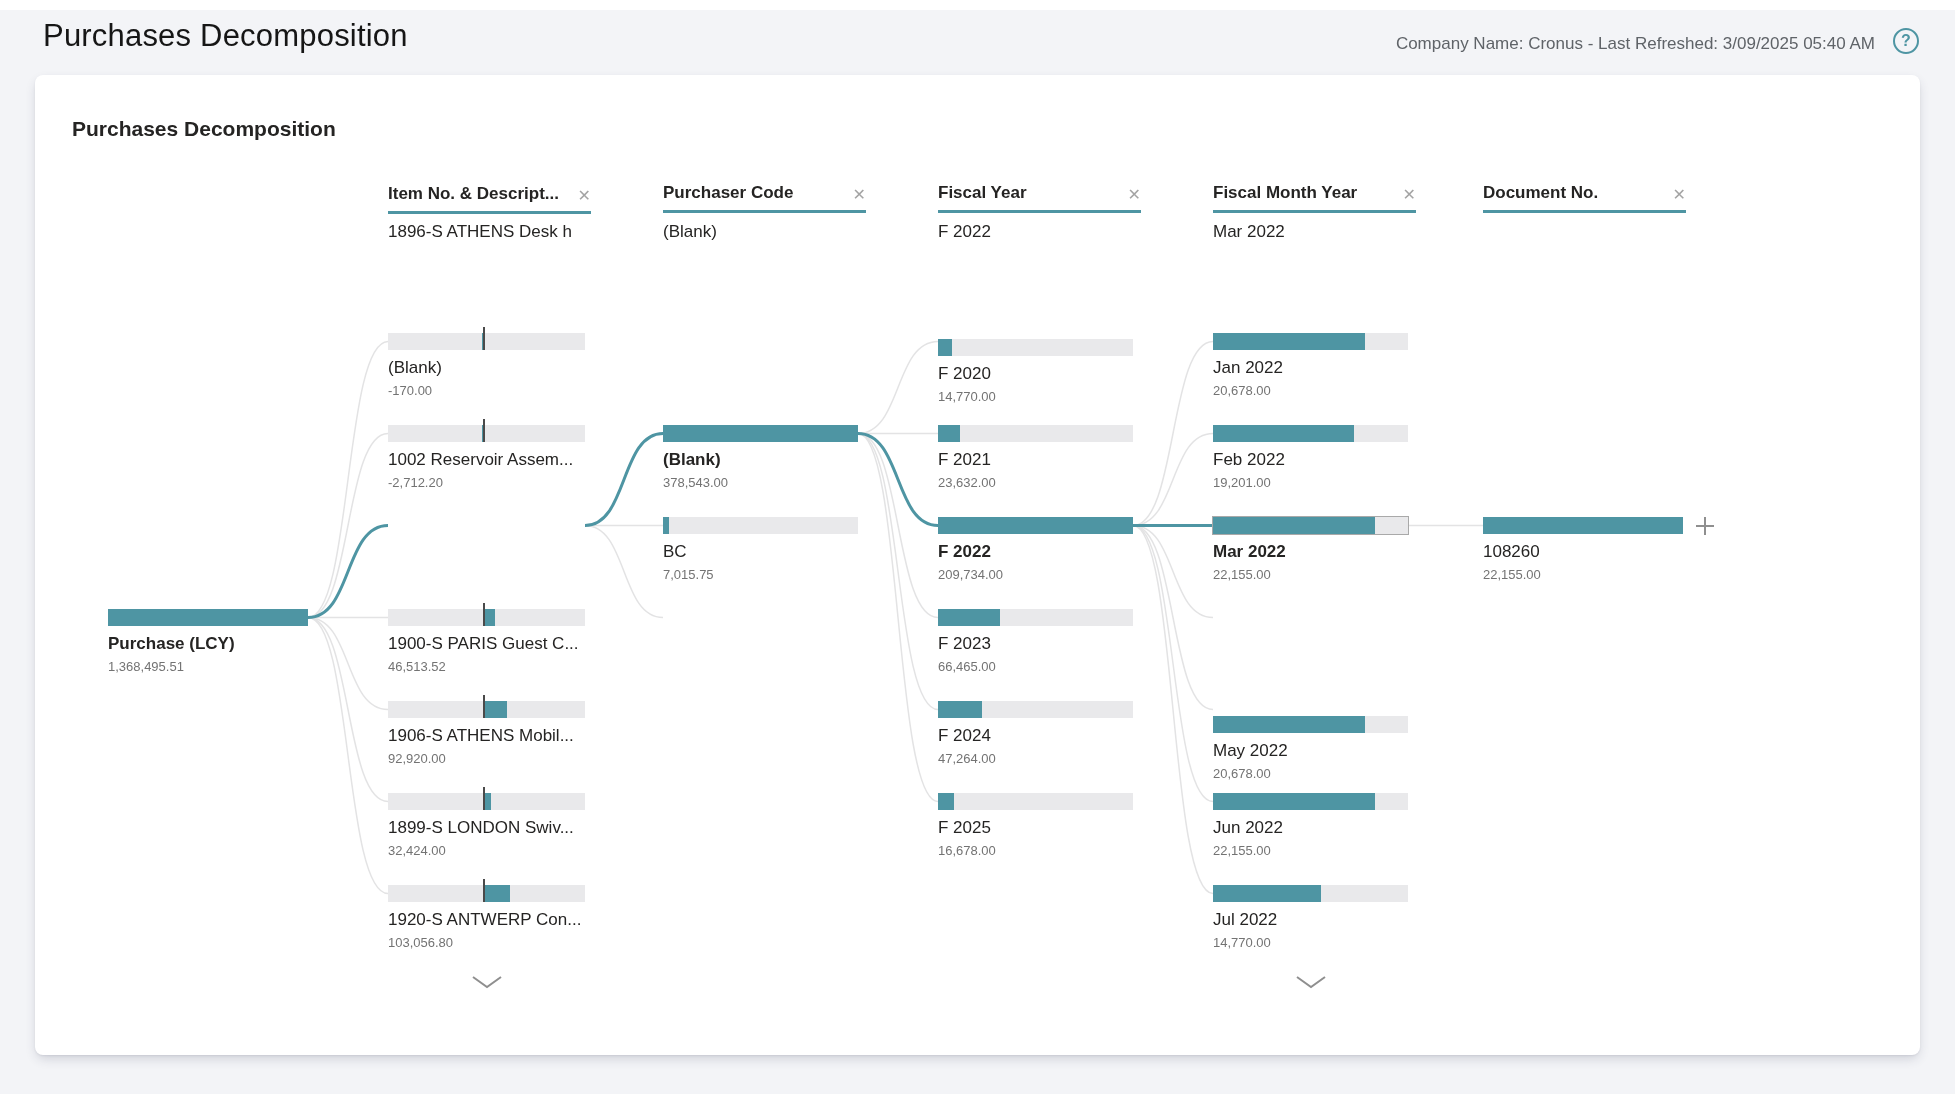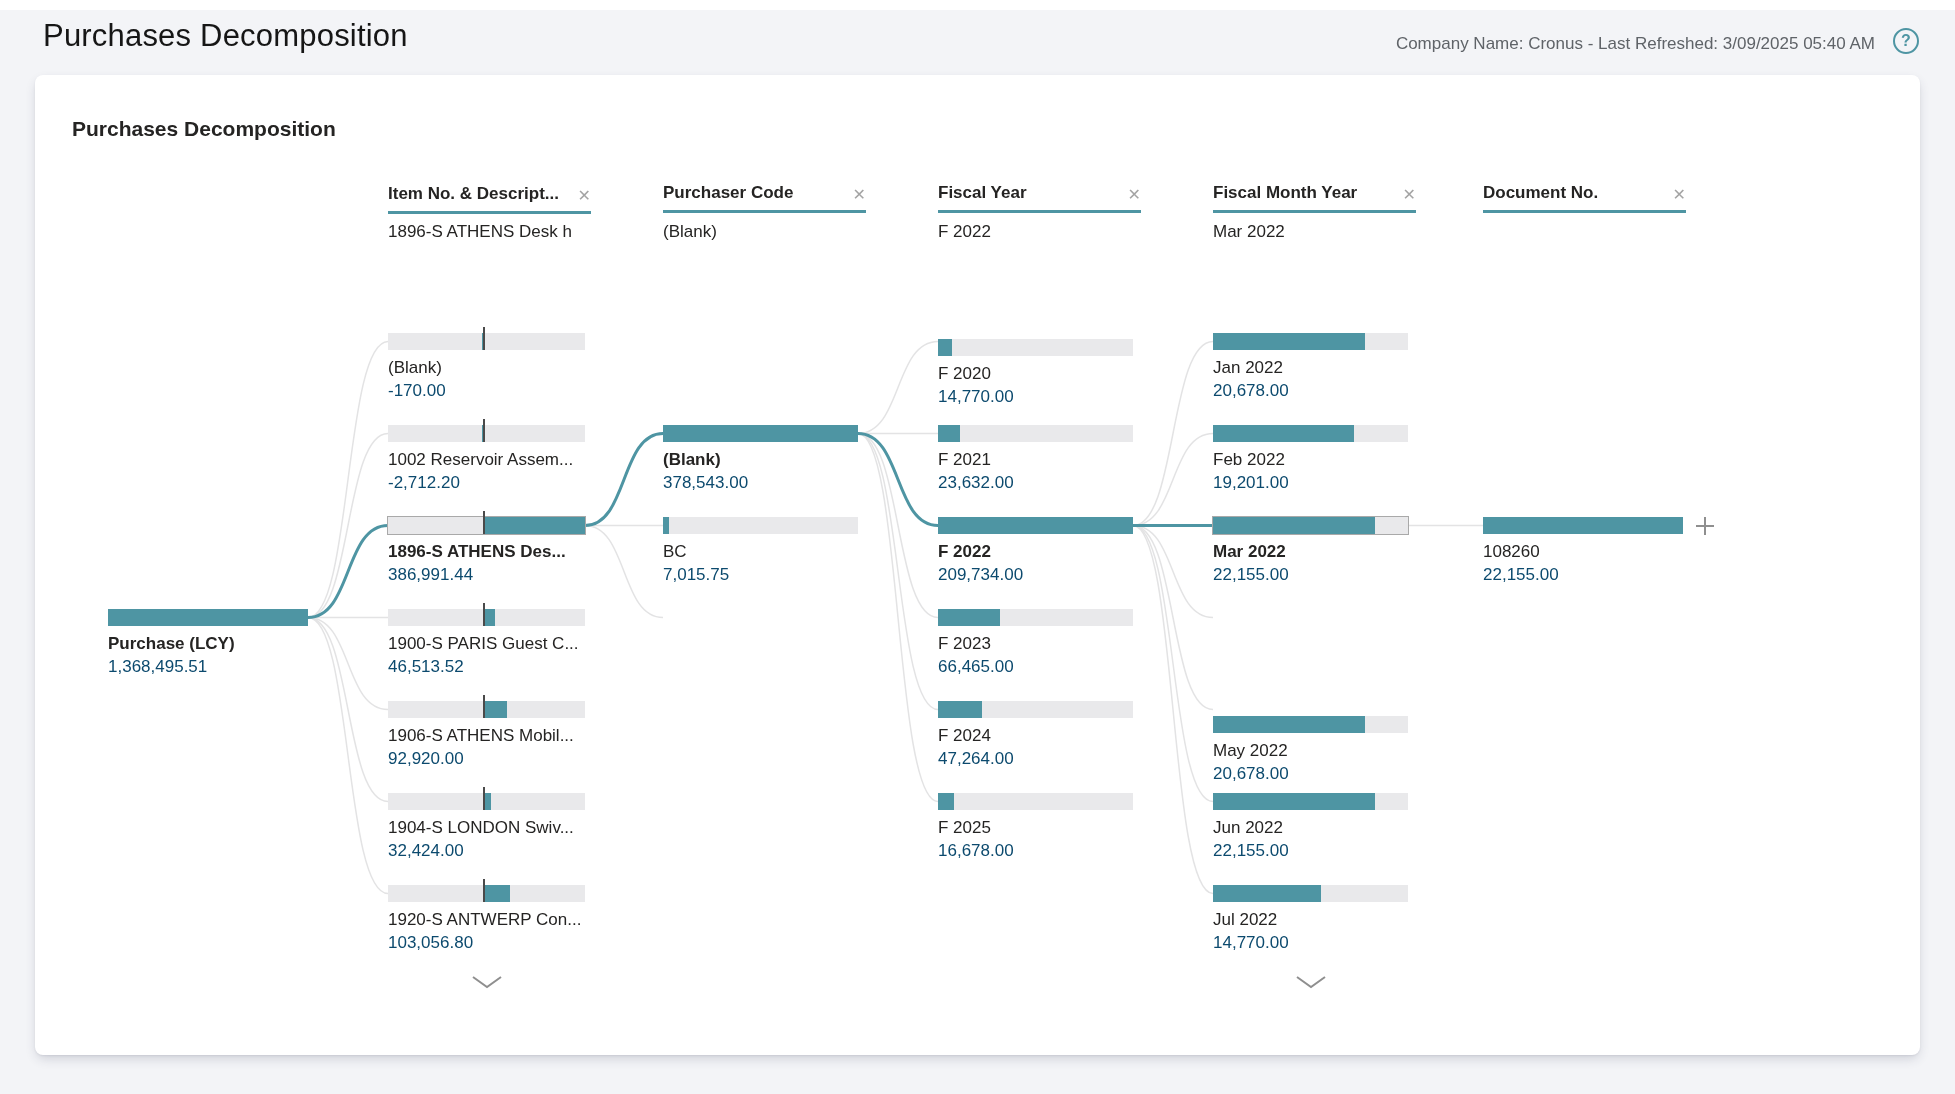--- a/index.html
+++ b/index.html
@@ -21,21 +21,21 @@
     border-bottom:3px solid #4e95a3; padding-bottom:7px; z-index:2; }
   .col-header .hl { font-size:17px; font-weight:700; color:#252423; white-space:nowrap; }
   .close-x { font-size:16px; color:#a4a4a4; cursor:pointer; line-height:1; padding-left:6px; }
   .col-sub { position:absolute; font-size:17px; color:#252423; white-space:nowrap; z-index:2; }
   .node { position:absolute; z-index:2; cursor:pointer; }
   .bar { position:relative; height:17px; background:#e9e9eb; }
   .bar.bordered { outline:1px solid #a9a9a9; }
   .fill { position:absolute; top:0; height:100%; background:#4e95a3; }
   .tick { position:absolute; top:-6px; width:2px; height:23px; background:#4a4a4a; }
   .nlabel { margin-top:6px; font-size:17px; color:#252423; line-height:23px; white-space:nowrap; }
-  .nvalue { font-size:17px; color:#0c4a6e; line-height:23px; white-space:nowrap; }
+  .nvalue { font-size:13px; color:#737373; line-height:23px; white-space:nowrap; }
   .bold { font-weight:700; }
   .chev { position:absolute; z-index:2; cursor:pointer; }
   .plus { position:absolute; z-index:2; cursor:pointer; }
 </style>
 </head>
 <body>
 
 <div class="top-strip"></div>
 
 <div class="page-header">
@@ -94,28 +94,20 @@
         <div class="nvalue">-170.00</div>
       </div>
       <div class="node" style="left: 353px; top: 350px; width: 197px;">
         <div class="bar" style="background: rgb(233, 233, 235);">
           <div class="fill" style="background: rgb(78, 149, 163); left: calc(48% - 0.985px); width: 2px;"></div>
           <div class="tick" style="left: 48%;"></div>
         </div>
         <div class="nlabel">1002 Reservoir Assem...</div>
         <div class="nvalue">-2,712.20</div>
       </div>
-      <div class="node" style="left: 353px; top: 442px; width: 197px;">
-        <div class="bar bordered" style="background: rgb(233, 233, 235);">
-          <div class="fill" style="background: rgb(78, 149, 163); left: 48%; width: 102.44px;"></div>
-          <div class="tick" style="left: 48%;"></div>
-        </div>
-        <div class="nlabel bold">1896-S ATHENS Des...</div>
-        <div class="nvalue">386,991.44</div>
-      </div>
       <div class="node" style="left: 353px; top: 534px; width: 197px;">
         <div class="bar" style="background: rgb(233, 233, 235);">
           <div class="fill" style="background: rgb(78, 149, 163); left: 48%; width: 12.411px;"></div>
           <div class="tick" style="left: 48%;"></div>
         </div>
         <div class="nlabel">1900-S PARIS Guest C...</div>
         <div class="nvalue">46,513.52</div>
       </div>
       <div class="node" style="left: 353px; top: 626px; width: 197px;">
         <div class="bar" style="background: rgb(233, 233, 235);">
@@ -123,21 +115,21 @@
           <div class="tick" style="left: 48%;"></div>
         </div>
         <div class="nlabel">1906-S ATHENS Mobil...</div>
         <div class="nvalue">92,920.00</div>
       </div>
       <div class="node" style="left: 353px; top: 718px; width: 197px;">
         <div class="bar" style="background: rgb(233, 233, 235);">
           <div class="fill" style="background: rgb(78, 149, 163); left: 48%; width: 8.668px;"></div>
           <div class="tick" style="left: 48%;"></div>
         </div>
-        <div class="nlabel">1904-S LONDON Swiv...</div>
+        <div class="nlabel">1899-S LONDON Swiv...</div>
         <div class="nvalue">32,424.00</div>
       </div>
       <div class="node" style="left: 353px; top: 810px; width: 197px;">
         <div class="bar" style="background: rgb(233, 233, 235);">
           <div class="fill" style="background: rgb(78, 149, 163); left: 48%; width: 27.58px;"></div>
           <div class="tick" style="left: 48%;"></div>
         </div>
         <div class="nlabel">1920-S ANTWERP Con...</div>
         <div class="nvalue">103,056.80</div>
       </div>

